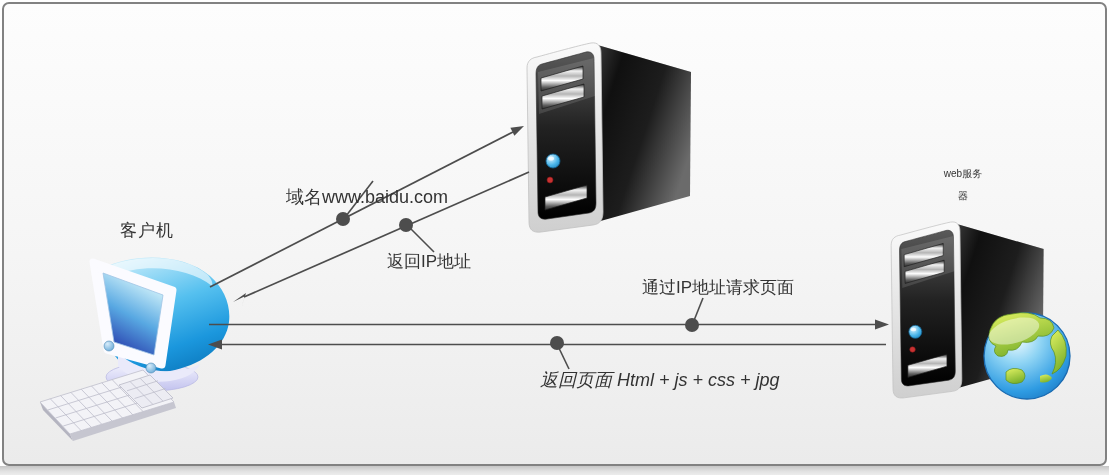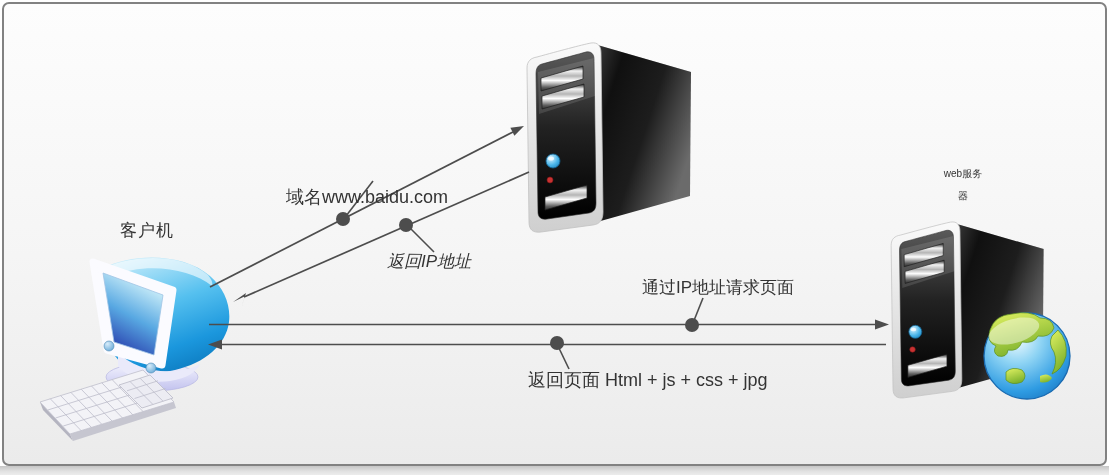--- a/index.html
+++ b/index.html
@@ -9,23 +9,23 @@
          border:2px solid #828282;border-radius:7px;
          background:linear-gradient(180deg,#fdfdfd 0%,#f5f5f5 55%,#ebebeb 100%);}
   .bottom-strip{position:absolute;left:0;top:466px;width:1109px;height:9px;
          background:linear-gradient(180deg,#c6c6c6 0%,#e2e2e2 60%,#ececec 100%);}
   .art{position:absolute;left:0;top:0;}
   .lbl{position:absolute;color:#333333;white-space:nowrap;}
   .lbl-client{left:120px;top:219px;font-size:17px;letter-spacing:1px;}
   .lbl-dns{left:687px;top:16px;font-size:17px;letter-spacing:1px;}
   .lbl-web{left:923px;top:163px;width:80px;font-size:10px;line-height:22px;text-align:center;white-space:normal;}
   .lbl-f1{left:286px;top:157px;font-size:18px;margin-top:28px;}
-  .lbl-f2{left:387px;top:250px;font-size:17px;font-style:italic;}
+  .lbl-f2{left:387px;top:250px;font-size:17px;}
   .lbl-f3{left:642px;top:276px;font-size:17px;}
-  .lbl-f4{left:528px;top:368px;font-size:18px;}
+  .lbl-f4{left:540px;top:368px;font-size:18px;font-style:italic;}
 </style>
 </head>
 <body>
 
 <div class="stage">
   <div class="frame"></div>
 
   <svg class="art" width="1109" height="475" viewBox="0 0 1109 475">
     <defs>
       <linearGradient id="gTop" x1="0" y1="1" x2="1" y2="0">

